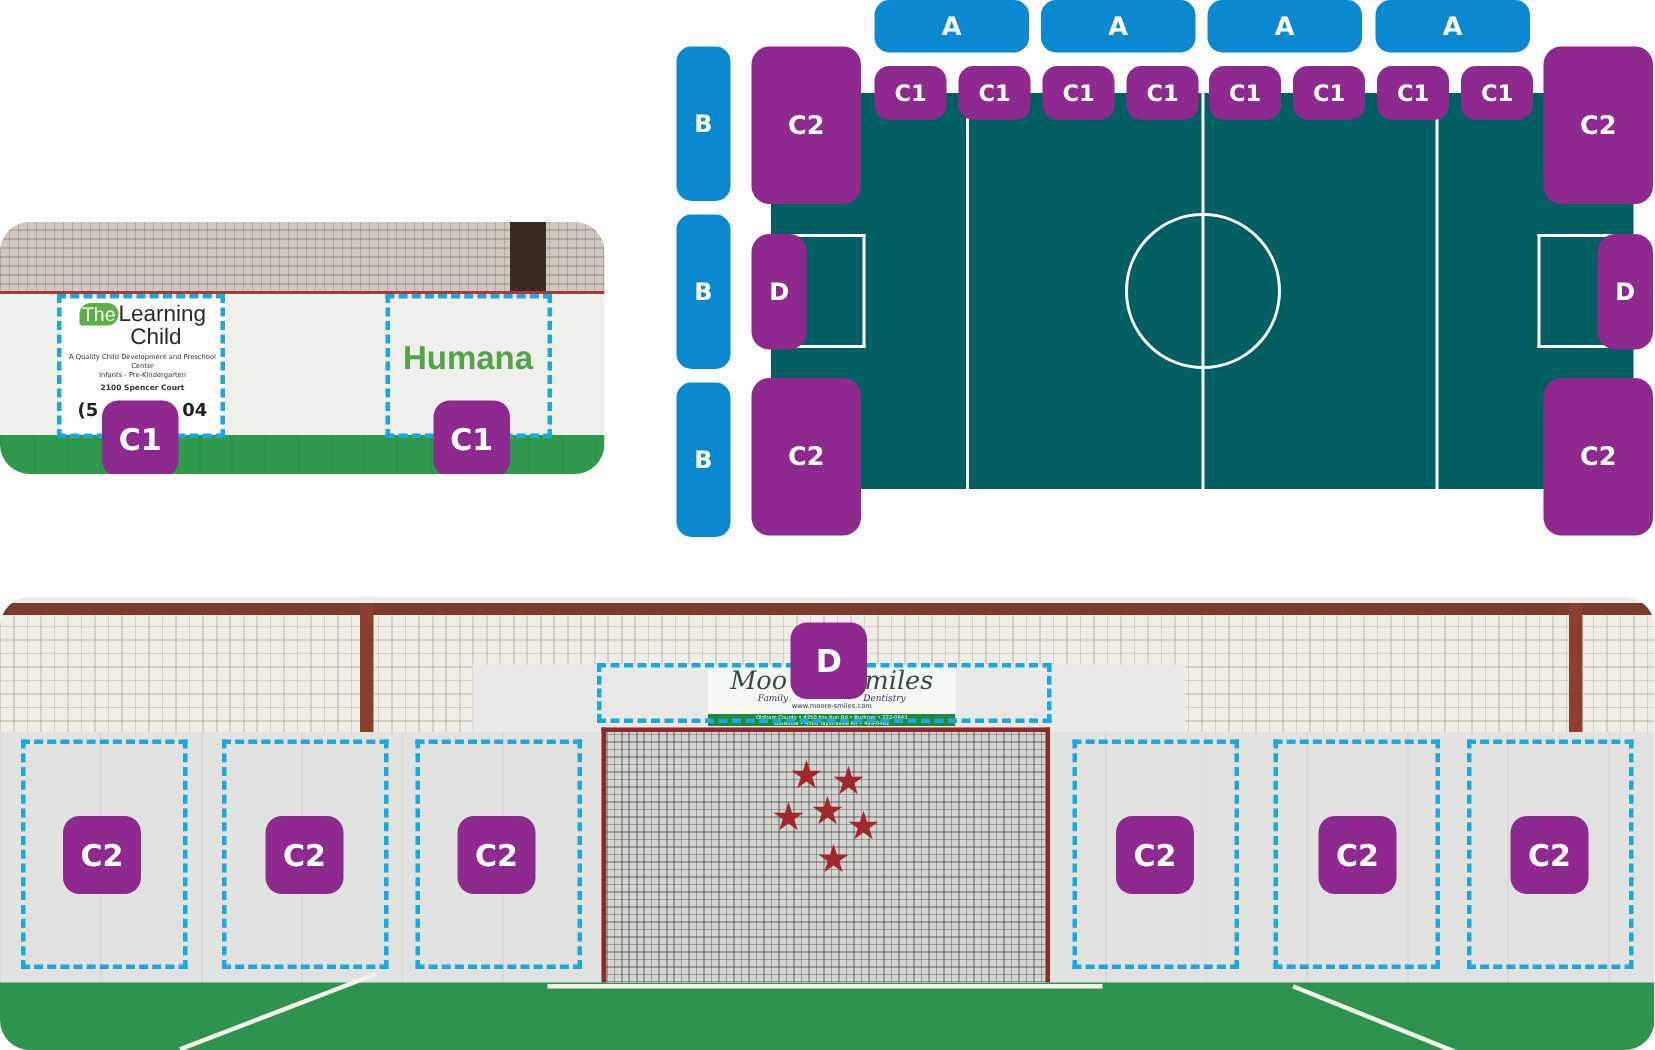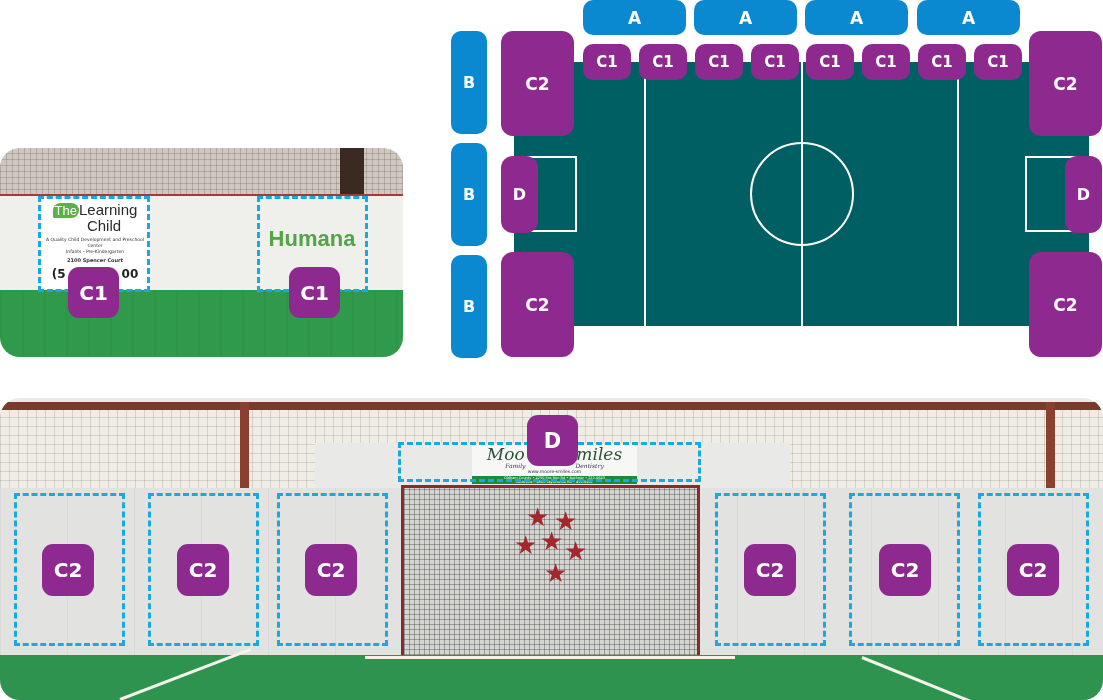--- a/index.html
+++ b/index.html
@@ -26,21 +26,21 @@
 
     
     .photo { position: absolute; overflow: hidden; }
     .dashed {
       position: absolute;
       border: 3px dashed #1aa8e0;
     }
 
     
     #photo-top {
-      left: 0; top: 148px; width: 403px; height: 209px; border-radius: 20px;
+      left: 0; top: 148px; width: 403px; height: 168px; border-radius: 20px;
       background: #eeeeec;
     }
     #photo-top .net {
       position: absolute; left: 0; top: 0; width: 100%; height: 48px;
       background-color: #cfc8c0;
       background-image:
         repeating-linear-gradient(0deg, rgba(90,80,70,.25) 0 1px, transparent 1px 6px),
         repeating-linear-gradient(90deg, rgba(90,80,70,.25) 0 1px, transparent 1px 6px);
     }
     #photo-top .post { position: absolute; left: 340px; top: 0; width: 24px; height: 48px; background: #3b2a22; }
@@ -200,21 +200,21 @@
 
   <div class="sign-lg">
     <div class="lg-title">
       <span class="lg-the">The</span><span>Learning</span>
     </div>
     <div class="lg-title" style="margin-top:0;padding-left:18px;">Child</div>
     <div class="lg-small" style="margin-top:4px;">A Quality Child Development and Preschool Center</div>
     <div class="lg-small">Infants - Pre-Kindergarten</div>
     <div class="lg-addr">2100 Spencer Court</div>
     <div class="lg-phone">
-      <span>(5</span><span style="display:inline-block;width:56px;"></span><span>00</span>
+      <span>(5</span><span style="display:inline-block;width:56px;"></span><span>04</span>
     </div>
   </div>
   <div class="humana" style="top:78px;">Humana</div>
 
   <div class="dashed" style="left:38px;top:48px;width:112px;height:96px;"></div>
   <div class="dashed" style="left:257px;top:48px;width:111px;height:96px;"></div>
 
   <div class="badge purple" style="left:68px;top:119px;width:51px;height:51px;border-radius:11px;font-size:20px;">
       <span>C1</span>
     </div>

